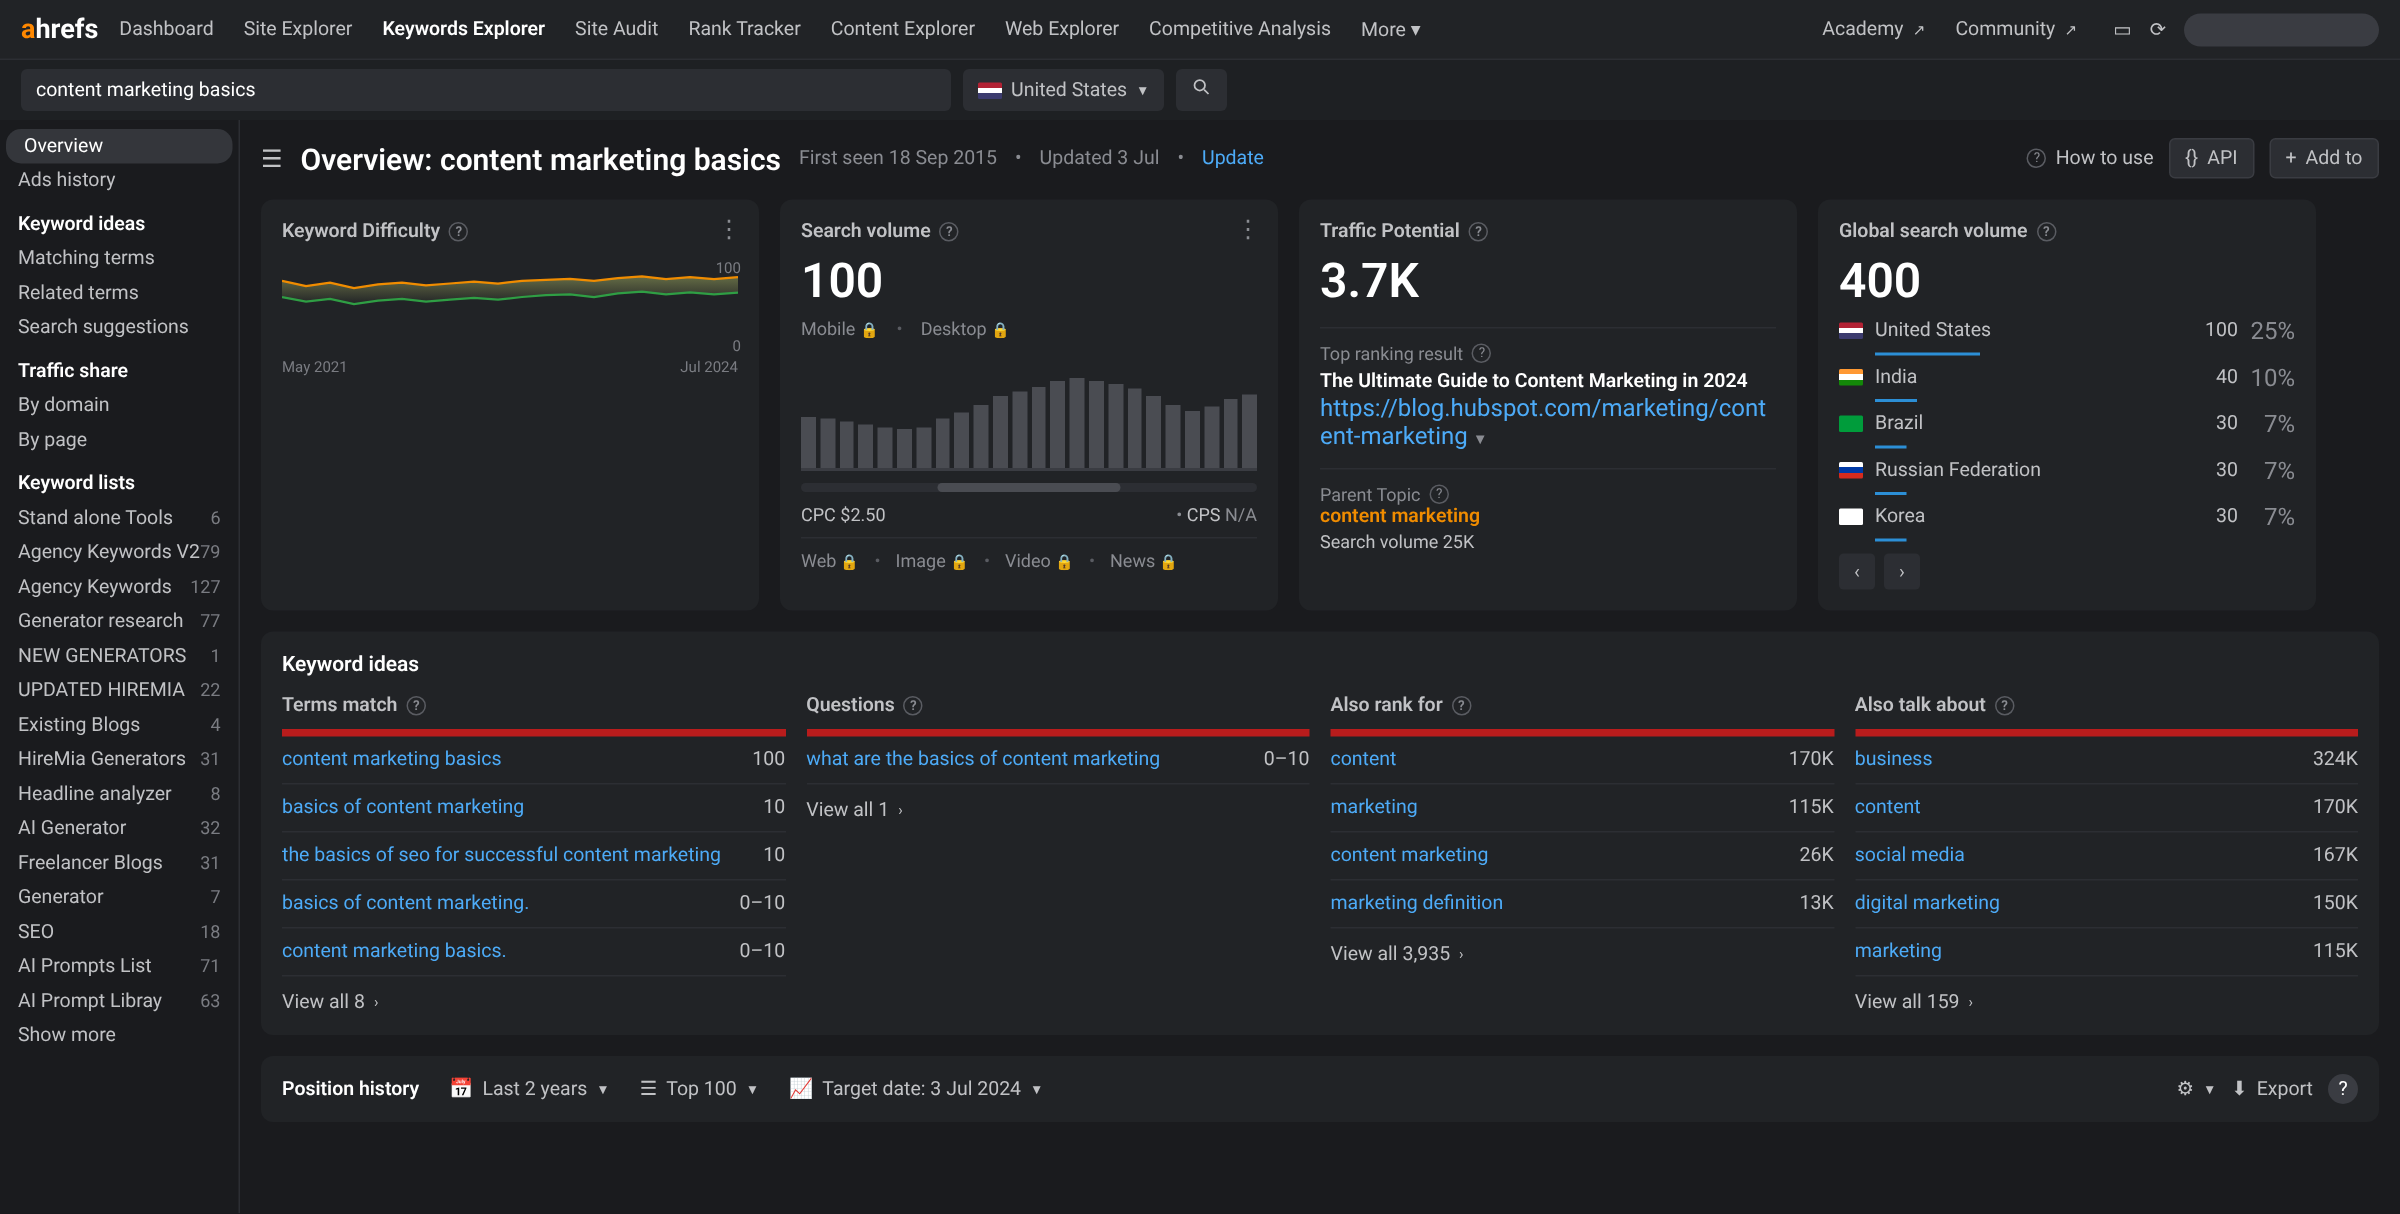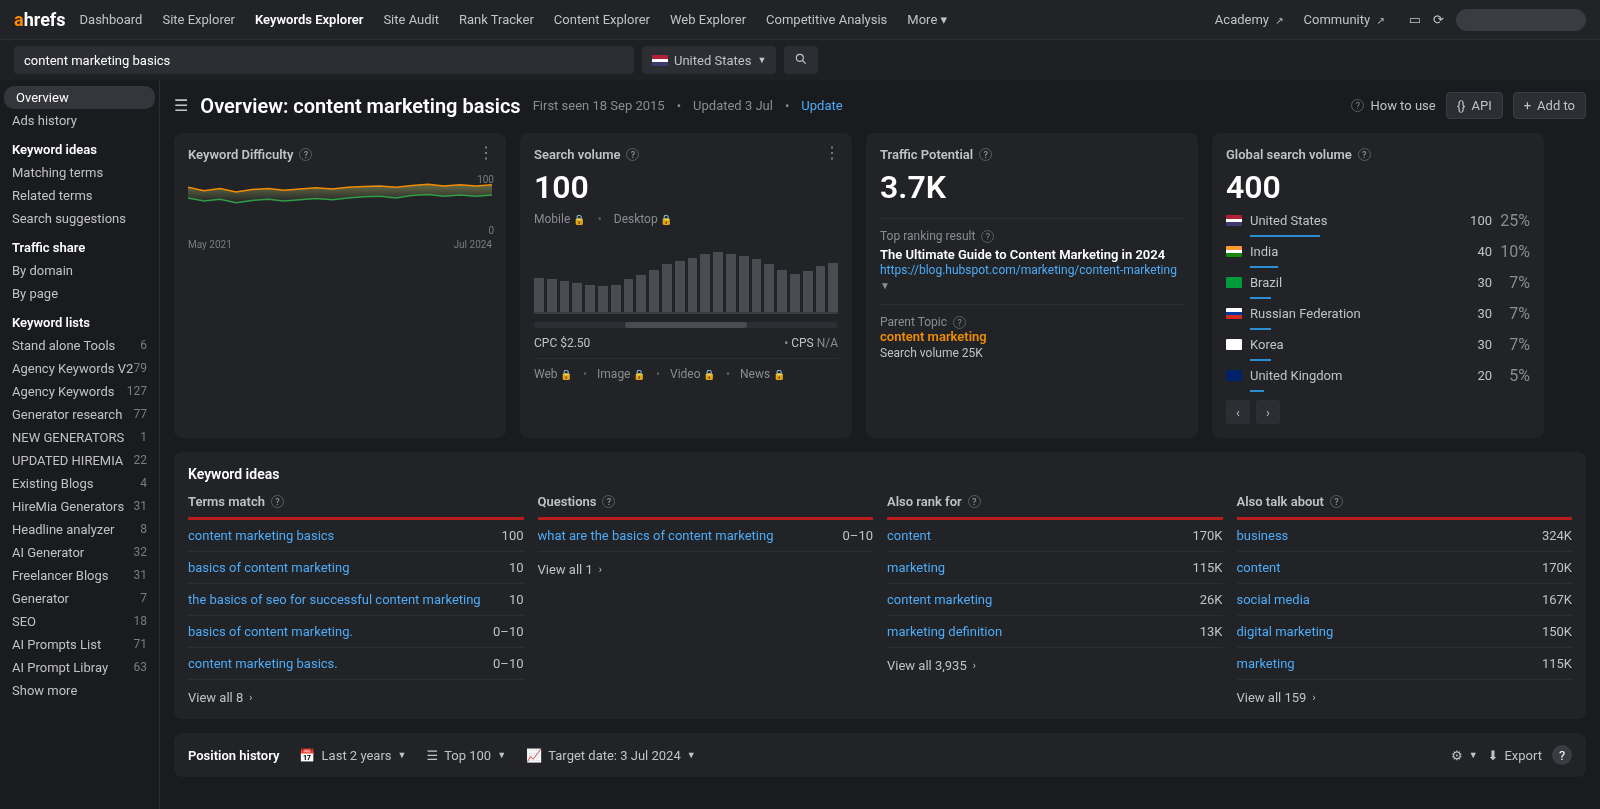--- a/index.html
+++ b/index.html
@@ -68,40 +68,40 @@
 .sv-bars { display: flex; align-items: flex-end; gap: 3px; height: 70px; margin-top: 18px; border-bottom: 2px solid #3a3c42; }
 .sv-bar { flex: 1; background: #4a4c52; }
 .sv-scroll { height: 6px; background: #2c2e33; border-radius: 3px; margin-top: 8px; position: relative; }
 .sv-scroll-thumb { position: absolute; height: 100%; width: 40%; left: 30%; background: #4a4c52; border-radius: 3px; }
 .sv-row { display: flex; justify-content: space-between; padding: 8px 0; border-bottom: 1px solid #2c2e33; font-size: 12px; color: #c1c2c5; }
 .sv-row:last-child { border-bottom: none; }
 .sv-tabs2 { display: flex; gap: 10px; color: #8a8c92; font-size: 12px; margin-top: 8px; }
 
 
 .tp-section { border-top: 1px solid #2c2e33; margin-top: 12px; padding-top: 10px; }
-.tp-label { font-size: 12px; color: #8a8c92; display: flex; align-items: flex-end; gap: 6px; }
+.tp-label { font-size: 12px; color: #8a8c92; display: flex; align-items: flex-start; gap: 6px; }
 .tp-title { color: #fff; font-size: 13px; font-weight: 600; margin-top: 4px; }
-.tp-url { color: #4dabf7; font-size: 12px; word-break: break-all; }
+.tp-url { color: #4dabf7; font-size: 16px; word-break: break-all; }
 .tp-drop { color: #8a8c92; font-size: 10px; margin-top: 2px; display: inline-block; }
 
 
 .gv-row { display: flex; align-items: center; padding: 5px 0; font-size: 13px; gap: 8px; }
 .flag { width: 16px; height: 11px; border-radius: 1px; display: inline-block; }
 .gv-country { flex: 1; color: #c1c2c5; }
 .gv-val { width: 40px; text-align: right; color: #c1c2c5; }
 .gv-pct { width: 30px; text-align: right; color: #8a8c92; font-size: 16px; }
 .gv-bar { height: 2px; background: #2c8fd6; margin-left: 24px; }
 .gv-nav { display: flex; gap: 6px; margin-top: 8px; }
 .gv-nav-btn { width: 24px; height: 24px; background: #2c2e33; border-radius: 3px; display: flex; align-items: center; justify-content: center; cursor: pointer; }
 
 
 .ki-card { background: #212326; border-radius: 8px; padding: 14px; margin-bottom: 14px; }
 .ki-title { font-size: 14px; color: #fff; font-weight: 600; margin-bottom: 12px; }
 .ki-cols { display: grid; grid-template-columns: 1fr 1fr 1fr 1fr; gap: 14px; }
-.ki-col-head { font-size: 13px; color: #c1c2c5; font-weight: 600; padding-bottom: 8px; border-bottom: 3px solid #b91c1c; display: flex; align-items: center; gap: 6px; }
+.ki-col-head { font-size: 13px; color: #c1c2c5; font-weight: 600; padding-bottom: 8px; border-bottom: 5px solid #b91c1c; display: flex; align-items: center; gap: 6px; }
 .ki-row { display: flex; justify-content: space-between; padding: 8px 0; border-bottom: 1px solid #2c2e33; font-size: 13px; }
 .ki-row:last-of-type { border-bottom: none; }
 .ki-kw { color: #4dabf7; cursor: pointer; }
 .ki-vol { color: #c1c2c5; }
 .viewall { color: #c1c2c5; padding-top: 10px; cursor: pointer; display: flex; align-items: center; gap: 6px; }
 .chev-r { font-size: 10px; }
 
 
 .ph-bar { background: #212326; border-radius: 8px; padding: 12px 14px; display: flex; gap: 20px; align-items: center; }
 .ph-title { color: #fff; font-weight: 600; }
@@ -424,29 +424,20 @@
             </div>
             <div>
               <div class="gv-row">
                 <span class="flag" style="background:#fff"></span>
                 <span class="gv-country">Korea</span>
                 <span class="gv-val">30</span>
                 <span class="gv-pct">7%</span>
               </div>
               <div class="gv-bar" style="width:21px"></div>
             </div>
-            <div>
-              <div class="gv-row">
-                <span class="flag" style="background:#012169"></span>
-                <span class="gv-country">United Kingdom</span>
-                <span class="gv-val">20</span>
-                <span class="gv-pct">5%</span>
-              </div>
-              <div class="gv-bar" style="width:14px"></div>
-            </div>
           </div>
         <div class="gv-nav">
           <div class="gv-nav-btn">‹</div>
           <div class="gv-nav-btn">›</div>
         </div>
       </div>
 
     </div>
 
     <div class="ki-card">

